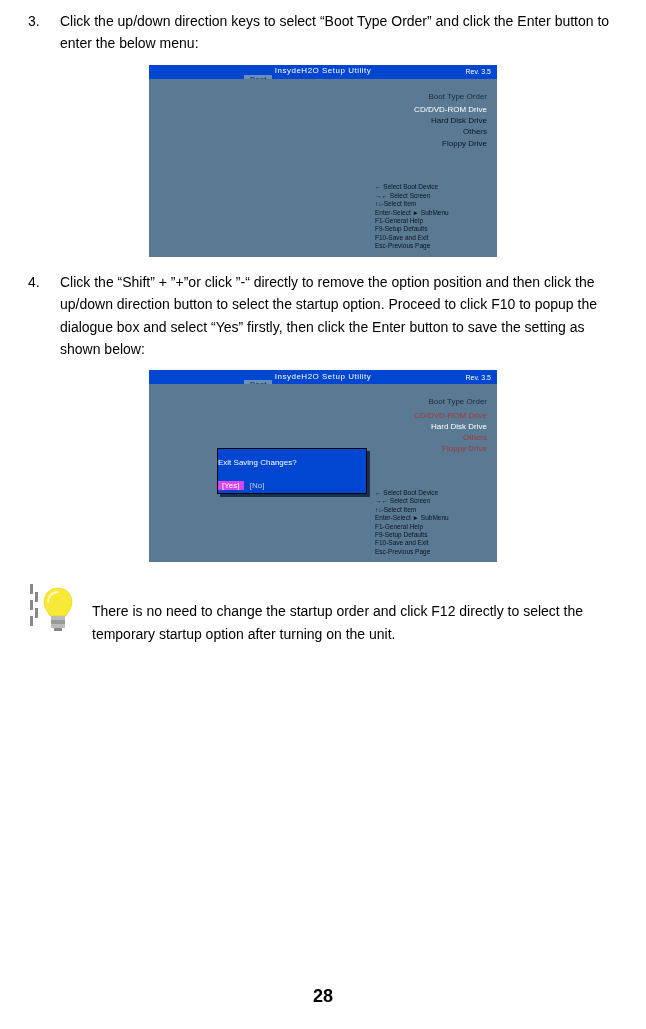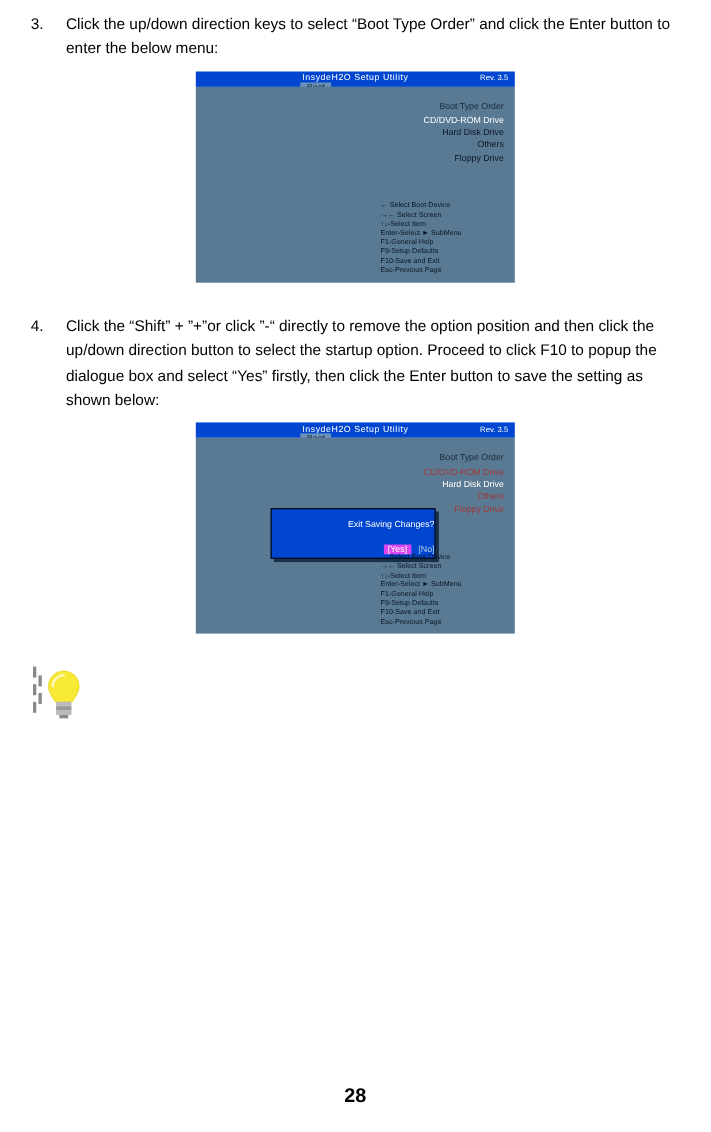--- a/index.html
+++ b/index.html
@@ -20,22 +20,22 @@
       margin-bottom: 10px;
     }
     .list-num {
       flex: 0 0 auto;
       min-width: 20px;
     }
     .list-text {
       flex: 1;
     }
     .bios-shot {
-      width: 290px;
-      margin: 4px auto 28px auto;
+      width: 348px;
+      margin: 4px auto 14px auto;
       position: relative;
     }
     .bios-top {
       height: 14px;
       background: #0046d0;
       color: #fff;
       font-size: 8px;
       display: flex;
       align-items: center;
       justify-content: center;
@@ -91,21 +91,21 @@
       position: absolute;
       left: 68px;
       top: 64px;
       width: 150px;
       height: 46px;
       background: #0046d0;
       border: 1px solid #000;
       box-shadow: 3px 3px 0 #1a3048;
       color: #fff;
       font-size: 8px;
-      text-align: right;
+      text-align: left;
     }
     .bios-dialog .dlg-title {
       padding-top: 8px;
     }
     .bios-dialog .dlg-buttons {
       margin-top: 10px;
       font-size: 8px;
     }
     .bios-dialog .dlg-buttons .yes {
       background: #d946ef;
@@ -224,15 +224,16 @@
       <rect x="7" y="10" width="3" height="10" fill="#888"></rect>
       <rect x="7" y="26" width="3" height="10" fill="#888"></rect>
       <path d="M 30 6 C 22 6 16 12 16 20 C 16 26 20 30 22 34 L 38 34 C 40 30 44 26 44 20 C 44 12 38 6 30 6 Z" fill="#f7e936" stroke="#d8cc00" stroke-width="0.5"></path>
       <path d="M 30 10 C 24 10 20 15 20 20" fill="none" stroke="#fff" stroke-width="2" stroke-linecap="round" opacity="0.7"></path>
       <rect x="23" y="34" width="14" height="4" fill="#bbb"></rect>
       <rect x="23" y="38" width="14" height="4" fill="#999"></rect>
       <rect x="23" y="42" width="14" height="4" fill="#bbb"></rect>
       <rect x="26" y="46" width="8" height="3" fill="#888"></rect>
     </svg>
   </div>
+  <div class="note-text">There is no need to change the startup order and click F12 directly to select the temporary startup option after turning on the unit.</div>
 </div>
 
 <div class="page-number">28</div>
 
 </body></html>

